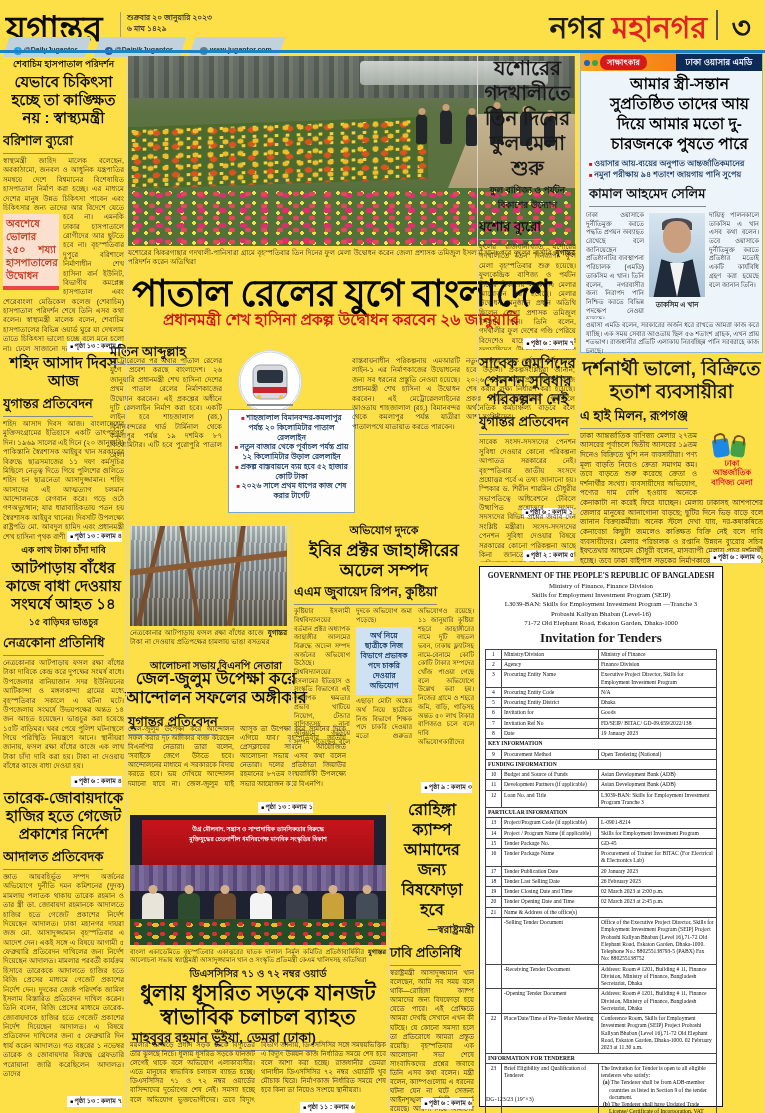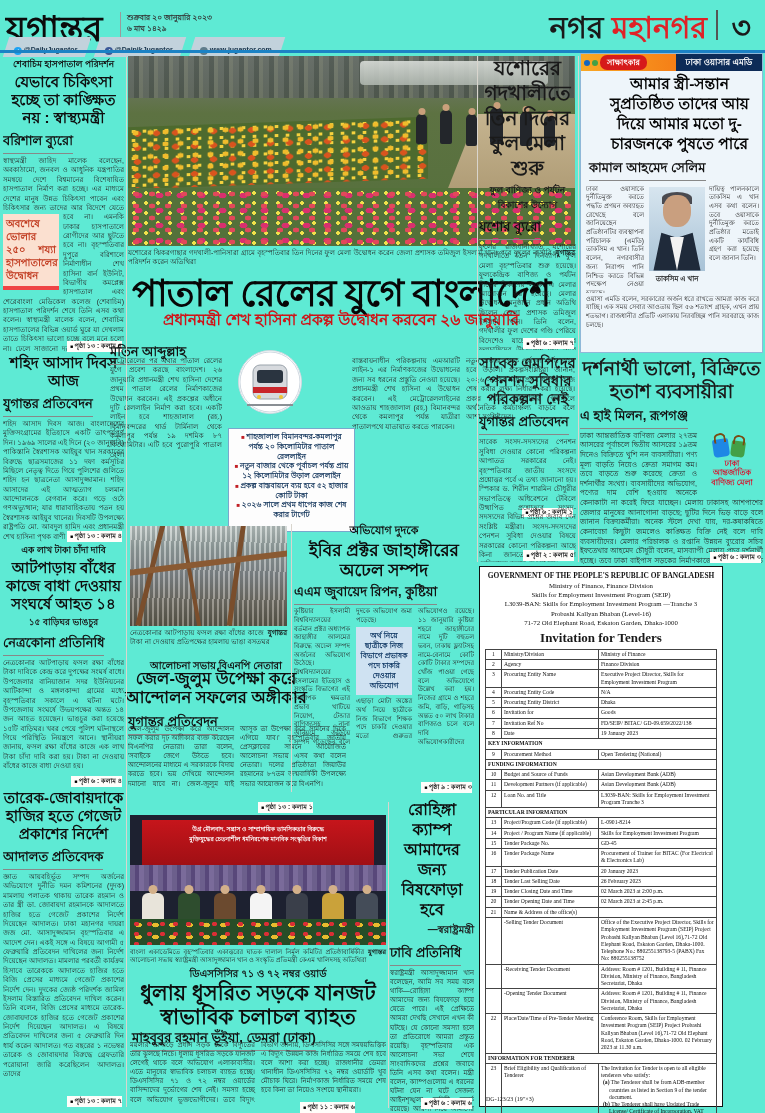--- a/index.html
+++ b/index.html
@@ -1,16 +1,16 @@
 <!DOCTYPE html>
 <html><head>
 <meta charset="utf-8">
 <style>
   html,body{margin:0;padding:0;background:#e8e8e4;}
-  .page{position:relative;width:765px;height:1113px;background:#5eead4;margin:0 auto;
+  .page{position:relative;width:765px;height:1113px;background:#fde047;margin:0 auto;
         font-family:"Liberation Sans",sans-serif;color:#1a1a1a;overflow:hidden;}
   .abs{position:absolute;}
   .just{text-align:justify;}
   .ctr{text-align:center;}
   .vline{position:absolute;width:1px;background:#d9d5cd;}
   
   .masthead{left:6px;top:2px;font-family:"Liberation Serif",serif;font-weight:900;font-size:35px;color:#0c0c0c;}
   .hdr-div{left:120px;top:12px;width:1px;height:28px;background:#9a9a9a;}
   .dates{left:127px;top:12px;font-size:7.5px;font-weight:bold;color:#333;line-height:1.5;}
   .sectitle{right:58px;top:4px;font-size:30px;font-weight:900;white-space:nowrap;}
@@ -217,21 +217,21 @@
     <svg width="62" height="62" viewBox="0 0 62 62">
       <circle cx="31" cy="31" r="30" fill="#ffffff" stroke="#cfd8e0"></circle>
       <rect x="14" y="14" width="34" height="34" rx="7" fill="#d7dade" stroke="#9aa3ab"></rect>
       <rect x="18" y="19" width="26" height="13" rx="3" fill="#2a3440"></rect>
       <rect x="14" y="36" width="34" height="6" fill="#c9252b"></rect>
       <circle cx="20" cy="46" r="2" fill="#f0c530"></circle>
       <circle cx="42" cy="46" r="2" fill="#f0c530"></circle>
       <line x1="8" y1="54" x2="54" y2="54" stroke="#8a8f94" stroke-width="2"></line>
     </svg>
   </div>
-  <div class="abs bbox" style="left:228px;top:428px;width:117px;height:96px;overflow:hidden;">
+  <div class="abs bbox" style="left:228px;top:409px;width:117px;height:96px;overflow:hidden;">
       <div class="list-item ">শাহজালাল বিমানবন্দর-কমলাপুর পর্যন্ত ২০ কিলোমিটার পাতাল রেললাইন</div>
       <div class="list-item ">নতুন বাজার থেকে পূর্বাচল পর্যন্ত প্রায় ১২ কিলোমিটার উড়াল রেললাইন</div>
       <div class="list-item ">প্রকল্প বাস্তবায়নে ব্যয় হবে ৫২ হাজার কোটি টাকা</div>
       <div class="list-item ">২০২৬ সালে প্রথম ধাপের কাজ শেষ করার টার্গেট</div>
     </div>
   <div class="abs body7 just" style="left:352px;top:356px;width:108px;height:162px;overflow:hidden;">বাস্তবায়নাধীন পরিকল্পনায় এমআরটি লাইন-১ এর নির্মাণকাজের উদ্বোধনের জন্য সব ধরনের প্রস্তুতি নেওয়া হয়েছে। প্রধানমন্ত্রী শেখ হাসিনা এ উদ্বোধন করবেন। এই মেট্রোরেললাইনের আওতায় শাহজালাল (রহ.) বিমানবন্দর থেকে কমলাপুর পর্যন্ত যাত্রীরা পাতালপথে যাতায়াত করতে পারবেন।</div>
   <div class="abs body7 just" style="left:466px;top:356px;width:109px;height:162px;overflow:hidden;">
     <span>নতুন বাজার থেকে পূর্বাচল পর্যন্ত অংশ হবে উড়াল। প্রকল্পসংশ্লিষ্টরা জানান, ২০২৬ সালের মধ্যে প্রথম ধাপের কাজ শেষ করার লক্ষ্য নির্ধারণ করা হয়েছে। প্রকল্প ঘিরে রাজধানীর পূর্বাঞ্চলে অর্থনৈতিক কর্মচাঞ্চল্য বাড়বে বলে আশা সংশ্লিষ্টদের।</span>
     <div class="jump">পৃষ্ঠা ৬ : কলাম ১</div>
   </div>
@@ -321,20 +321,24 @@
   <div class="abs iview">
     <div class="iv-strip">
       <div class="lft">
         <span class="dot" style="background:#1565c0;"></span>
         <span class="dot" style="background:#43a047;"></span>
         <span class="iv-label">সাক্ষাৎকার</span>
       </div>
       <div class="rgt">ঢাকা ওয়াসার এমডি</div>
     </div>
     <div class="iv-h">আমার স্ত্রী-সন্তান সুপ্রতিষ্ঠিত তাদের আয় দিয়ে আমার মতো দু-চারজনকে পুষতে পারে</div>
+    <div class="iv-bullets">
+        <div class="list-item ">ওয়াসার আয়-ব্যয়ের অনুপাত আন্তর্জাতিকমানের</div>
+        <div class="list-item ">নমুনা পরীক্ষায় ৯৪ শতাংশ জায়গায় পানি সুপেয়</div>
+      </div>
     <div class="byl" style="margin-left:8px;">কামাল আহমেদ সেলিম</div>
     <div class="iv-body">
       <div class="abs body7 just" style="left:5px;top:0;width:58px;height:108px;overflow:hidden;font-size:6.5px;">ঢাকা ওয়াসাকে দুর্নীতিমুক্ত করতে পদ্ধতি প্রণয়ন অব্যাহত রেখেছে বলে জানিয়েছেন প্রতিষ্ঠানটির ব্যবস্থাপনা পরিচালক (এমডি) তাকসিম এ খান। তিনি বলেন, নগরবাসীর জন্য নিরাপদ পানি নিশ্চিত করতে বিভিন্ন পদক্ষেপ নেওয়া হয়েছে।</div>
       <div class="abs port" style="left:68px;top:2px;width:56px;height:84px;">
         <div class="p-hair"></div>
         <div class="p-head"></div>
         <div class="p-body"></div>
         <div class="p-shirt"></div>
       </div>
       <div class="abs ctr" style="left:62px;top:88px;width:68px;font-size:7px;font-weight:bold;">তাকসিম এ খান</div>

